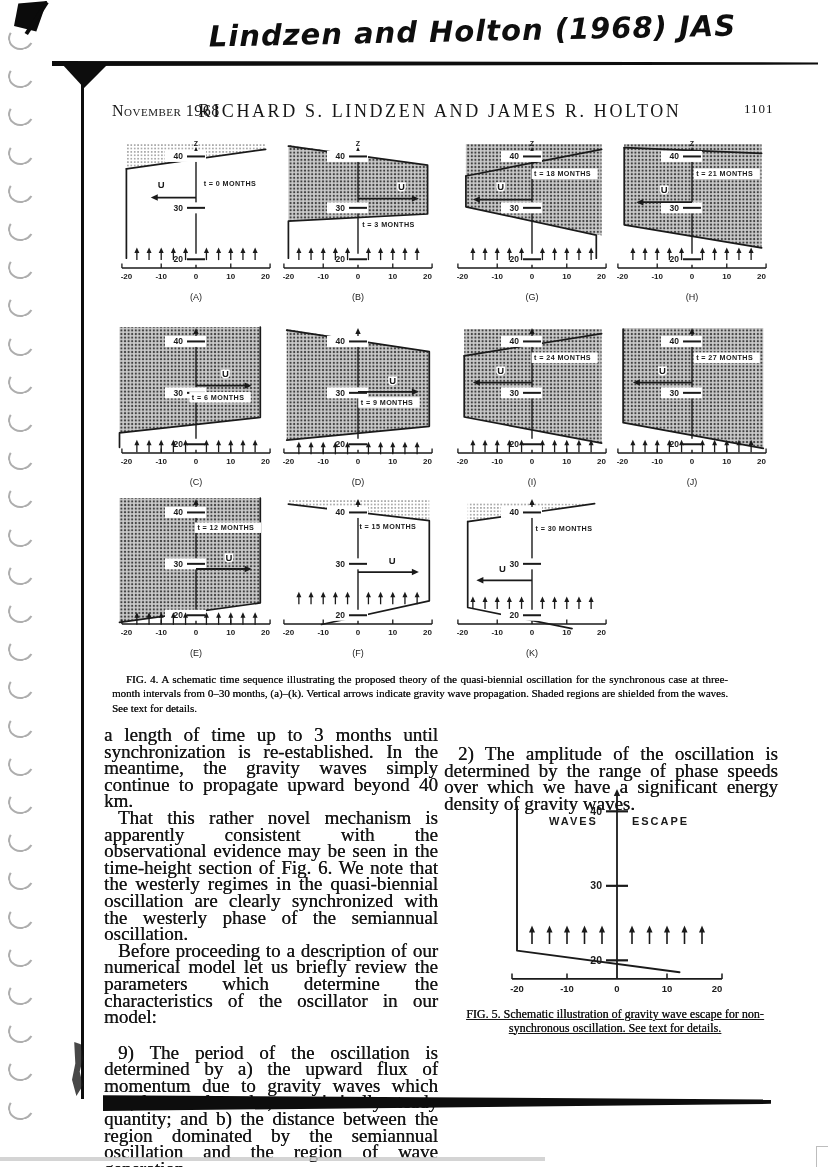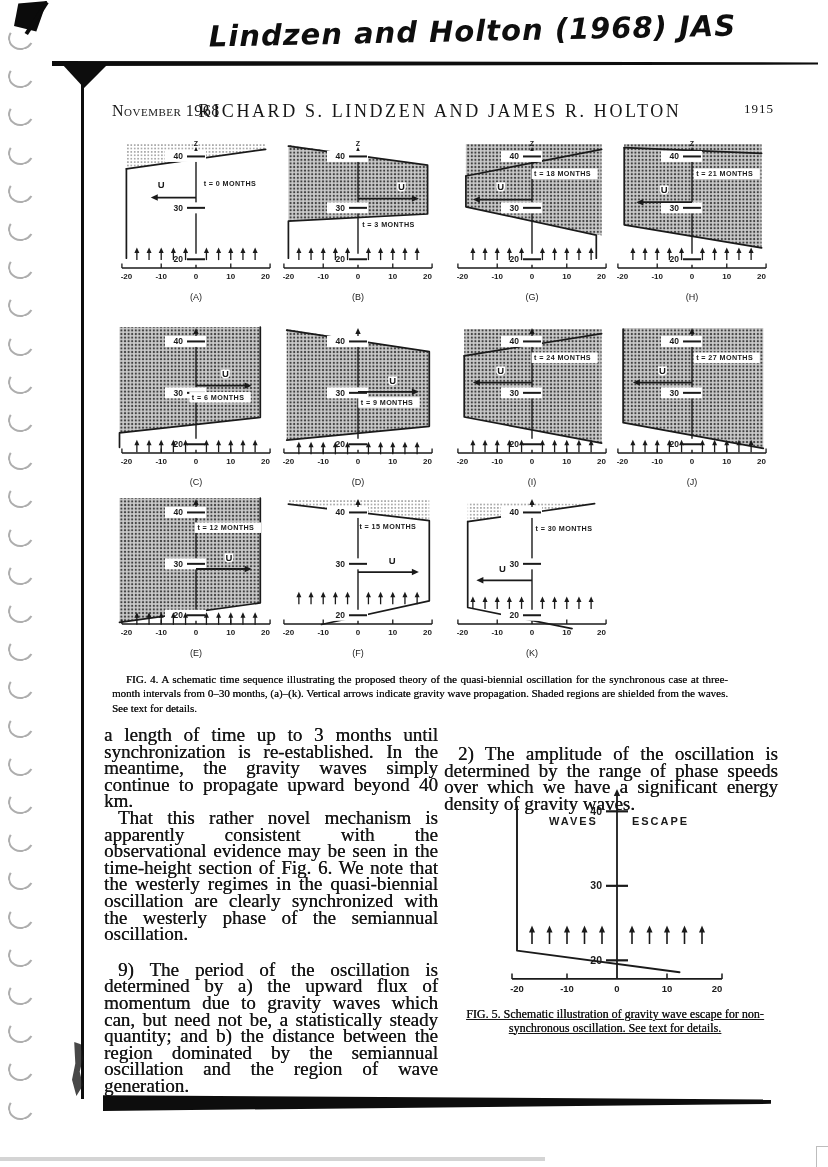--- a/index.html
+++ b/index.html
@@ -105,21 +105,21 @@
 
   <div class="handwriting">Lindzen and Holton (1968)  JAS</div>
 
   <div class="top-rule"></div>
   <div class="rule-junction"></div>
   <div class="left-rule"></div>
 
   <div>
     <span class="hdr-date">November 1968</span>
     <span class="hdr-title-wrap"><span class="hdr-title">RICHARD S. LINDZEN AND JAMES R. HOLTON</span></span>
-    <span class="hdr-page">1915</span>
+    <span class="hdr-page">1101</span>
   </div>
 
   <div id="fig4">
       <div class="panel" style="left: 0px; top: 0px;"><svg width="160" height="164">
           <polygon points="10.4,3.1 149.6,3.1 149.6,9.3 10.4,28.8" fill="url(#pat-light)"></polygon>
           <polyline points="10.4,28.8 149.6,9.3" fill="none" stroke="#1a1a1a" stroke-width="1.7" stroke-linejoin="round" stroke-linecap="round"></polyline>
           <polyline points="10.4,28.8 10.4,118.2" fill="none" stroke="#1a1a1a" stroke-width="1.7" stroke-linejoin="round" stroke-linecap="round"></polyline>
           <g>
             <line x1="5.912599999999998" y1="127.986" x2="154.0754" y2="127.986" stroke="#1a1a1a" stroke-width="1.6"></line>
             <line x1="5.912599999999998" y1="127.986" x2="5.912599999999998" y2="123.486" stroke="#1a1a1a" stroke-width="1.3"></line>
@@ -769,20 +769,21 @@
             <polygon points="139.12,100.41200000000002 136.62,105.91200000000002 141.62,105.91200000000002" fill="#1a1a1a"></polygon>
           </g>
           <text x="79.994" y="160" font-size="9" text-anchor="middle" font-weight="normal">(K)</text>
         </svg></div>
     </div>
   <div class="fig4-caption">FIG. 4. A schematic time sequence illustrating the proposed theory of the quasi-biennial oscillation for the synchronous case at three-month intervals from 0–30 months, (a)–(k). Vertical arrows indicate gravity wave propagation. Shaded regions are shielded from the waves. See text for details.</div>
 
   <div class="col left">
     <p class="noindent">a length of time up to 3 months until synchronization is re-established. In the meantime, the gravity waves simply continue to propagate upward beyond 40 km.</p>
     <p>That this rather novel mechanism is apparently consistent with the observational evidence may be seen in the time-height section of Fig. 6. We note that the westerly regimes in the quasi-biennial oscillation are clearly synchronized with the westerly phase of the semiannual oscillation.</p>
+    <p>Before proceeding to a description of our numerical model let us briefly review the parameters which determine the characteristics of the oscillator in our model:</p>
     <p class="listp">9) The period of the oscillation is determined by a) the upward flux of momentum due to gravity waves which can, but need not be, a statistically steady quantity; and b) the distance between the region dominated by the semiannual oscillation and the region of wave generation.</p>
   </div>
 
   <div class="col right">
     <p class="listp">2) The amplitude of the oscillation is determined by the range of phase speeds over which we have a significant energy density of gravity waves.</p>
   </div>
 
   <div id="fig5"><svg width="250" height="212">
         <polyline points="25.0,20.1 25.0,164.6 187.5,186.3" fill="none" stroke="#1a1a1a" stroke-width="1.9" stroke-linejoin="round" stroke-linecap="round"></polyline>
         <g>

